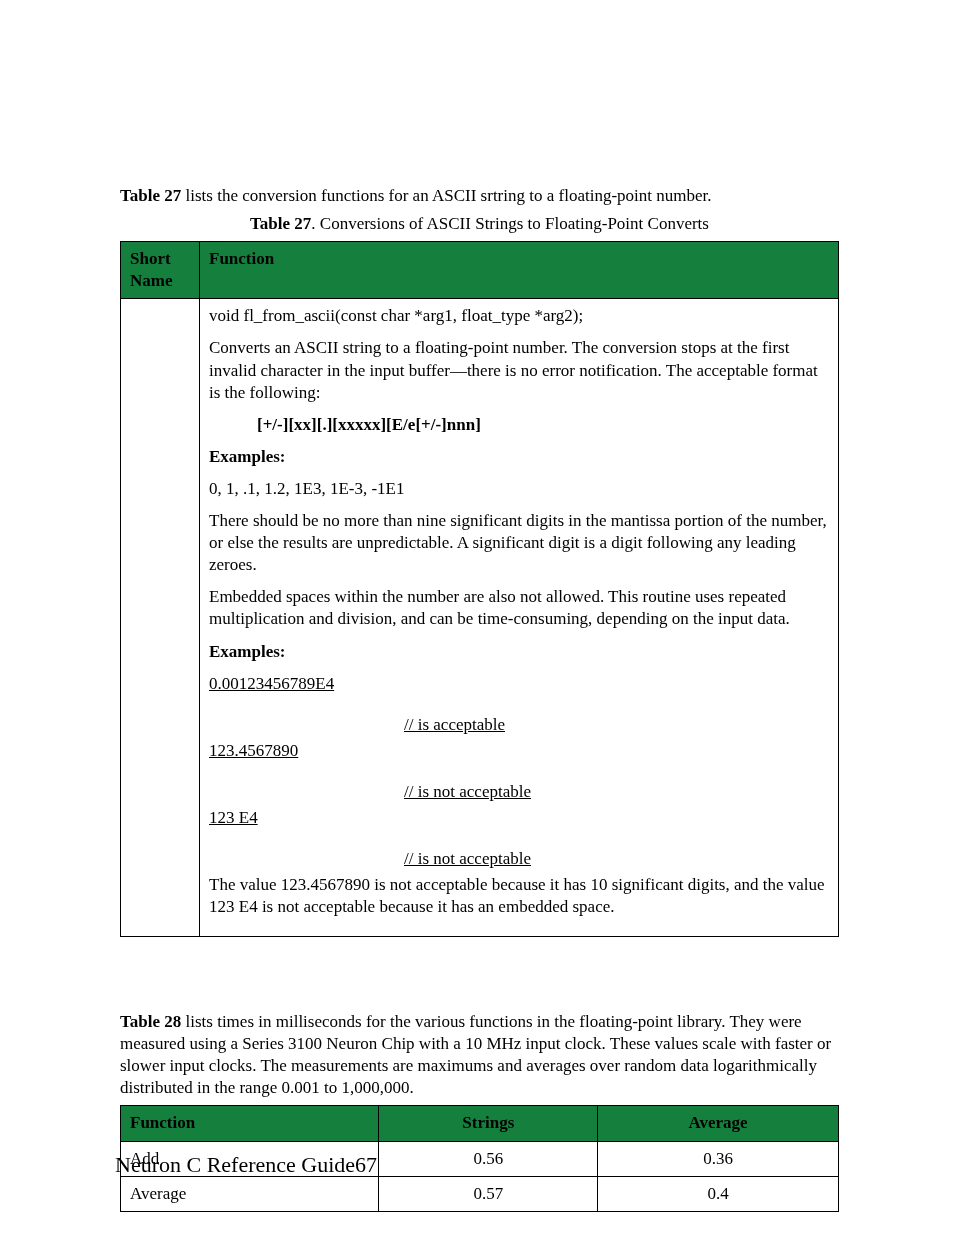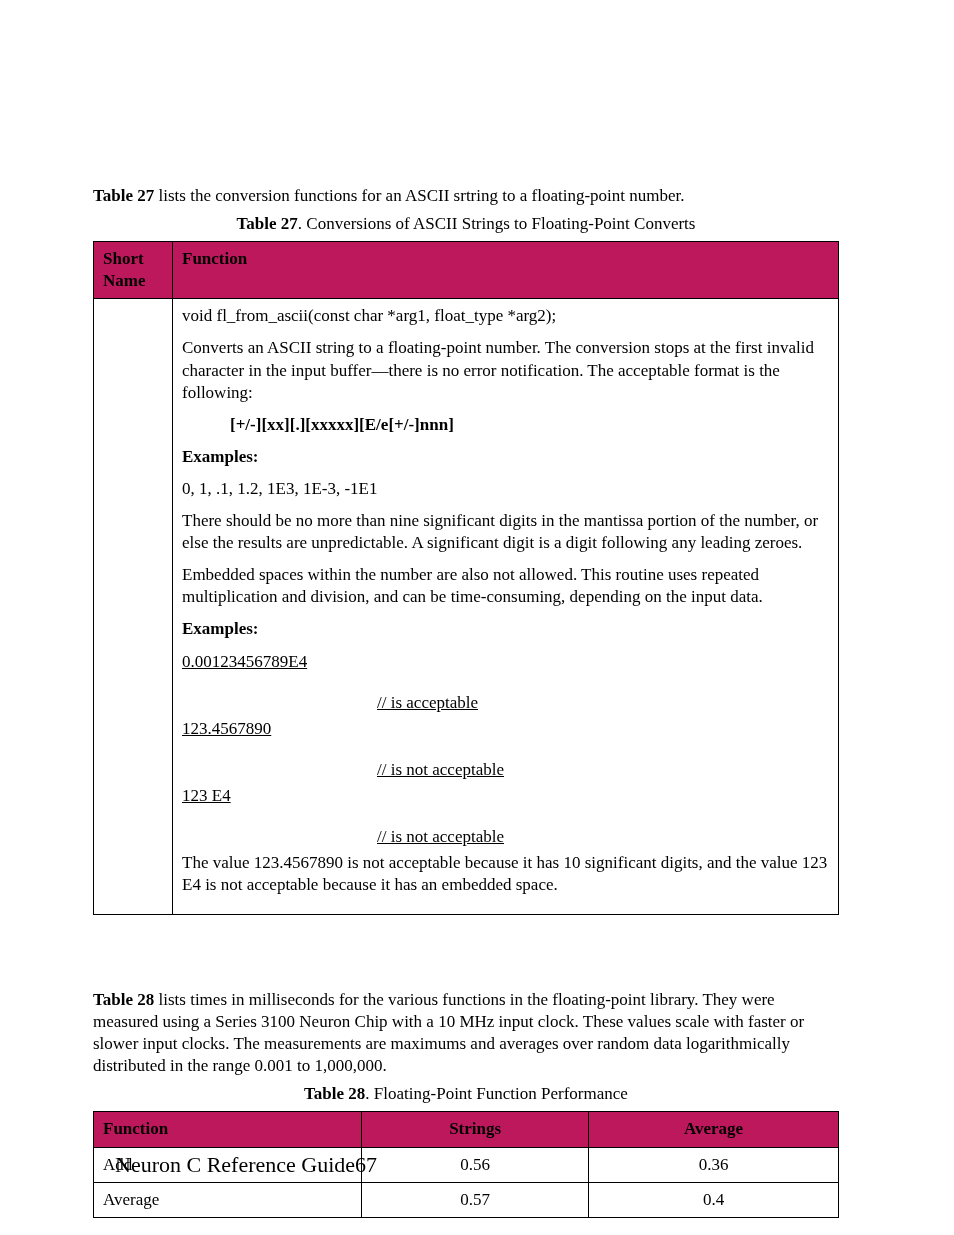--- a/index.html
+++ b/index.html
@@ -6,21 +6,21 @@
     margin: 0;
     padding: 0;
     background: #fff;
     font-family: "Century Schoolbook", "New Century Schoolbook", Georgia, serif;
     color: #000;
   }
   .page {
     box-sizing: border-box;
     width: 954px;
     height: 1235px;
-    padding: 185px 115px 60px 93px;
+    padding: 185px 115px 60px 120px;
     position: relative;
     font-size: 17px;
     line-height: 1.3;
   }
   .para {
     margin: 0 0 6px 0;
   }
   .bold { font-weight: bold; }
   .caption {
     text-align: center;
@@ -31,21 +31,21 @@
     width: 100%;
     font-size: 17px;
   }
   th, td {
     border: 1px solid #000;
     padding: 6px 9px;
     vertical-align: top;
     text-align: left;
   }
   th {
-    background: #be185d;
+    background: #15803d;
     font-weight: bold;
   }
   .table27 { margin-bottom: 40px; }
   .table27 th:first-child,
   .table27 td:first-child { width: 60px; }
   .table27 .functioncell p { margin: 0 0 10px 0; }
   .table27 .functioncell p:last-child { margin-bottom: 12px; }
   .indent { padding-left: 48px; }
   .ex-row {
     display: flex;
@@ -113,23 +113,20 @@
     </tr>
   </tbody>
     </table>
 
   <div class="gap"></div>
 
   <p class="para">
     <span class="bold">Table 28</span><span> lists times in milliseconds for the various functions in the floating-point library.  They were measured using a Series 3100 Neuron Chip with a 10 MHz input clock.  These values scale with faster or slower input clocks.  The measurements are maximums and averages over random data logarithmically distributed in the range 0.001 to 1,000,000.</span>
   </p>
 
-  <p class="caption">
-    <span class="bold">Table 28</span><span>. Floating-Point Function Performance</span>
-  </p>
 
   <table class="table28">
     <tbody>
         <tr>
       <th>Function</th>
       <th>Strings</th>
       <th>Average</th>
     </tr>
     <tr>
       <td>Add</td>

